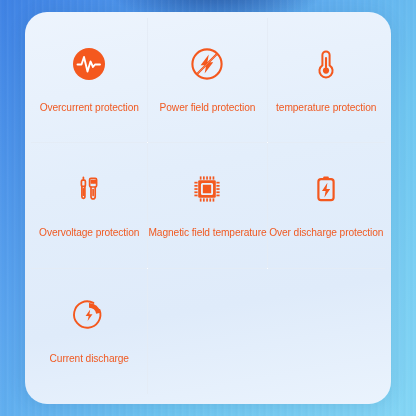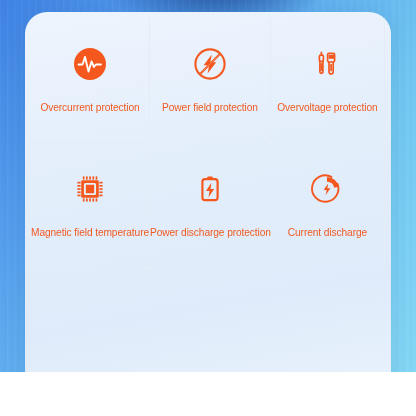--- a/index.html
+++ b/index.html
@@ -7,21 +7,21 @@
     padding: 0;
     width: 416px;
     height: 416px;
     overflow: hidden;
     font-family: "Liberation Sans", sans-serif;
   }
 
   #stage {
     position: relative;
     width: 416px;
-    height: 372px;
+    height: 416px;
     background:
       radial-gradient(ellipse 150px 70px at 52% -6%, rgba(18,52,120,0.88) 0%, rgba(26,72,150,0.45) 45%, rgba(40,100,190,0.0) 78%),
       linear-gradient(128deg, #3f82e4 0%, #5aa4ee 34%, #6fc6f1 66%, #84d6f5 100%);
     overflow: hidden;
   }
 
   
   #stage::after {
     content: "";
     position: absolute;
@@ -139,20 +139,30 @@
           <svg width="40" height="40" viewBox="0 0 40 40" aria-hidden="true">
             <circle cx="20" cy="20" r="14.6" fill="none" stroke="#f4581e" stroke-width="2.1"></circle>
             <path d="M21.8 10.5 L13.6 21.3 L19.2 21.3 L17.6 29.4 L26.2 18.3 L20.4 18.3 Z" fill="#f4581e"></path>
             <line x1="10.6" y1="29.4" x2="29.4" y2="10.6" stroke="#f4581e" stroke-width="2.1" stroke-linecap="round"></line>
             <line x1="10.6" y1="29.4" x2="29.4" y2="10.6" stroke="#eaf1fb" stroke-width="0.7" stroke-linecap="round" opacity="0.35"></line>
           </svg>
         </div>
         <div class="label">Power field protection</div>
       </div>
 
+      <div class="cell r0 c2">
+        <div class="icon-wrap">
+          <svg width="40" height="40" viewBox="0 0 40 40" aria-hidden="true">
+            <path d="M20 7.5 a3.6 3.6 0 0 1 3.6 3.6 v10.2 a6.6 6.6 0 1 1 -7.2 0 V11.1 A3.6 3.6 0 0 1 20 7.5 Z" fill="none" stroke="#f4581e" stroke-width="2"></path>
+            <circle cx="20" cy="26.6" r="3.1" fill="#f4581e"></circle>
+            <rect x="18.95" y="13" width="2.1" height="11.4" rx="1.05" fill="#f4581e"></rect>
+          </svg>
+        </div>
+        <div class="label">temperature protection</div>
+      </div>
 
       <div class="cell r1 c0">
         <div class="icon-wrap">
           <svg width="40" height="40" viewBox="0 0 40 40" aria-hidden="true">
             <g fill="none" stroke="#f4581e" stroke-width="1.7" stroke-linejoin="round" stroke-linecap="round">
 
               <rect x="12.4" y="11.2" width="4.0" height="6.2" rx="1.2"></rect>
               <line x1="14.4" y1="8.4" x2="14.4" y2="11.2"></line>
               <path d="M12.9 17.4 v10.4 a1.5 1.5 0 0 0 1.5 1.5 a1.5 1.5 0 0 0 1.5 -1.5 V17.4"></path>
               <line x1="14.4" y1="19.8" x2="14.4" y2="26.2"></line>
@@ -205,21 +215,21 @@
       </div>
 
       <div class="cell r1 c2">
         <div class="icon-wrap">
           <svg width="40" height="40" viewBox="0 0 40 40" aria-hidden="true">
             <rect x="17.2" y="7.6" width="5.6" height="2.8" rx="1.0" fill="#f4581e"></rect>
             <rect x="12.4" y="10.2" width="15.2" height="21.0" rx="2.6" fill="none" stroke="#f4581e" stroke-width="2.2"></rect>
             <path d="M21.4 13.8 L16.0 22.0 L19.6 22.0 L18.4 28.4 L24.2 19.9 L20.5 19.9 Z" fill="#f4581e"></path>
           </svg>
         </div>
-        <div class="label">Power discharge protection</div>
+        <div class="label">Over discharge protection</div>
       </div>
 
       <div class="cell r2 c0">
         <div class="icon-wrap">
           <svg width="40" height="40" viewBox="0 0 40 40" aria-hidden="true">
 
             <path d="M24.4 7.9 A13.2 13.2 0 1 0 30.6 15.0" fill="none" stroke="#f4581e" stroke-width="1.9" stroke-linecap="round"></path>
 
             <path d="M20 10.4 A9.6 9.6 0 0 1 29.4 18.2" fill="none" stroke="#f4581e" stroke-width="4.6" stroke-linecap="butt"></path>
 

